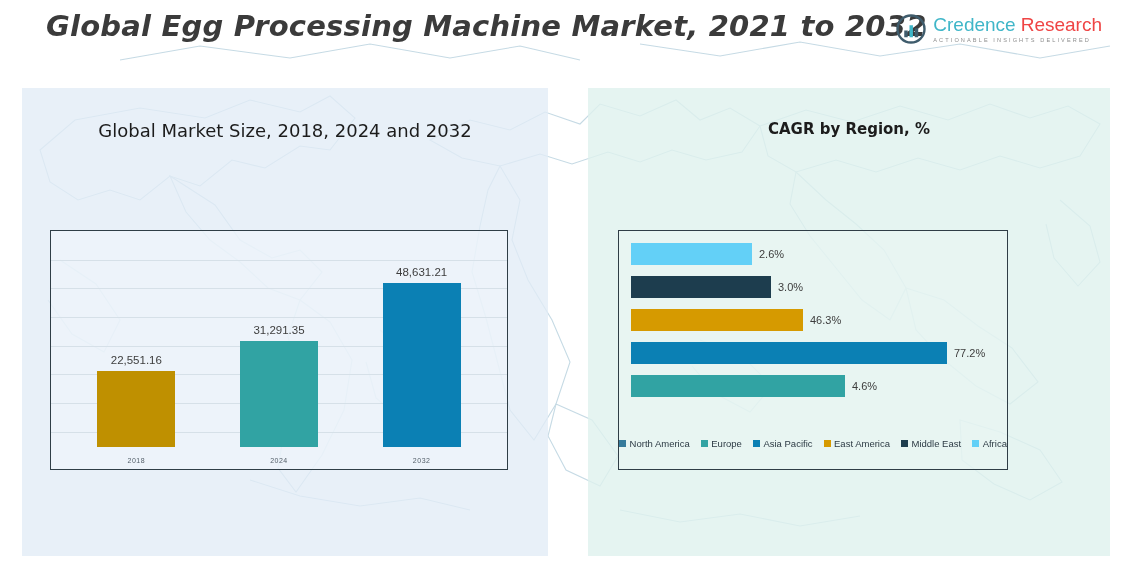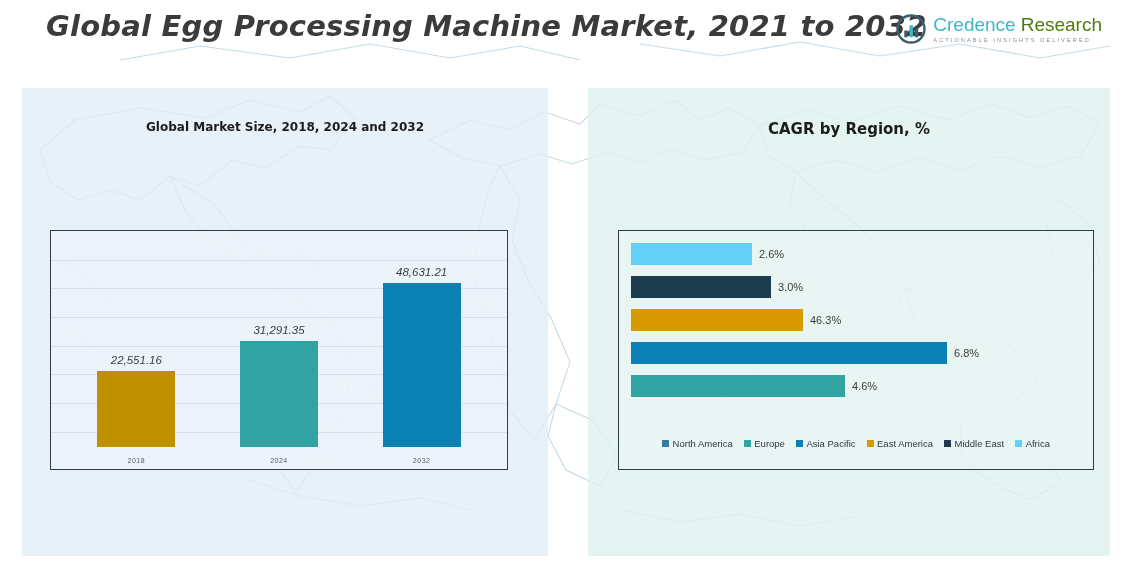--- a/index.html
+++ b/index.html
@@ -17,56 +17,56 @@
     position:absolute;left:46px;top:9px;
     font-family:"DejaVu Sans", sans-serif;
     font-size:29px;font-weight:bold;font-style:italic;
     color:#3b3b3b;letter-spacing:0.2px;white-space:nowrap;
   }
   .logo{position:absolute;right:40px;top:14px;display:flex;align-items:center;gap:7px;}
   .logo-mark{width:30px;height:30px;flex:0 0 auto;}
   .logo-text-wrap{display:flex;flex-direction:column;line-height:1;}
   .logo-line{display:flex;align-items:baseline;gap:5px;}
   .logo-cred{font-size:19px;color:#3fb6c8;font-family:"Liberation Sans",sans-serif;}
-  .logo-res{font-size:19px;color:#4d7c0f;font-family:"Liberation Sans",sans-serif;}
+  .logo-res{font-size:19px;color:#ef4444;font-family:"Liberation Sans",sans-serif;}
   .logo-tag{
     font-size:5.6px;color:#8d8d8d;letter-spacing:2.1px;
     margin-top:4px;text-transform:uppercase;white-space:nowrap;
   }
   
   .panel{position:absolute;z-index:1;}
   #panel-left{left:22px;top:88px;width:526px;height:468px;background:rgba(225,236,246,0.78);}
   #panel-right{left:588px;top:88px;width:522px;height:468px;background:rgba(223,241,238,0.80);}
   .panel-title{
     position:absolute;width:100%;text-align:center;
     font-family:"DejaVu Sans", sans-serif;color:#1c1c1c;
   }
-  #left-title-1{top:32px;font-size:12px;font-weight:700;}
+  #left-title-1{top:32px;font-size:18px;font-weight:400;}
   #left-title-2{top:53px;font-size:15px;font-weight:bold;}
   #right-title{top:32px;font-size:15px;font-weight:bold;}
   
   #plot-left{
     position:absolute;left:28px;top:142px;width:458px;height:240px;
     border:1.6px solid #2f3d46;background:rgba(240,246,251,0.55);
     box-sizing:border-box;
   }
   .gridline{position:absolute;left:0;width:100%;height:1px;background:#d6e0e8;}
   .vbars{position:absolute;left:0;top:0;width:100%;height:100%;
          display:flex;align-items:flex-end;justify-content:space-around;
          padding:0 14px 22px 14px;box-sizing:border-box;}
   .vbar-col{display:flex;flex-direction:column;align-items:center;justify-content:flex-end;
             height:100%;width:118px;position:relative;}
   .vbar-label{font-size:11.5px;color:#3d3d3d;margin-bottom:5px;
-              font-family:"Liberation Sans",sans-serif;white-space:nowrap;font-style:italic;}
+              font-family:"Liberation Sans",sans-serif;white-space:nowrap;}
   .vbar{width:78px;}
   .vbar-axis{position:absolute;bottom:-17px;font-size:7px;color:#55606a;
              letter-spacing:0.5px;white-space:nowrap;}
   
   #plot-right{
-    position:absolute;left:30px;top:142px;width:476px;height:240px;
+    position:absolute;left:30px;top:142px;width:390px;height:240px;
     border:1.6px solid #2f3d46;background:rgba(236,247,245,0.45);
     box-sizing:border-box;padding:12px 0 0 0;
   }
   .hbar-row{display:flex;align-items:center;height:22px;margin-bottom:11px;}
   .hbar{height:22px;}
   .hbar-val{font-size:11px;color:#3d3d3d;margin-left:7px;white-space:nowrap;
             font-family:"Liberation Sans",sans-serif;}
   .legend{position:absolute;left:0;bottom:20px;width:100%;
           display:flex;justify-content:center;align-items:center;gap:11px;
           flex-wrap:nowrap;}
@@ -166,21 +166,21 @@
         <div class="hbar-row">
           <div class="hbar" style="width: 140px; background: rgb(29, 61, 78); margin-left: 12px;"></div>
           <span class="hbar-val">3.0%</span>
         </div>
         <div class="hbar-row">
           <div class="hbar" style="width: 172px; background: rgb(214, 154, 0); margin-left: 12px;"></div>
           <span class="hbar-val">46.3%</span>
         </div>
         <div class="hbar-row">
           <div class="hbar" style="width: 316px; background: rgb(11, 128, 180); margin-left: 12px;"></div>
-          <span class="hbar-val">6.8%</span>
+          <span class="hbar-val">77.2%</span>
         </div>
         <div class="hbar-row">
           <div class="hbar" style="width: 214px; background: rgb(49, 163, 163); margin-left: 12px;"></div>
           <span class="hbar-val">4.6%</span>
         </div>
       </div>
     <div class="legend" id="right-legend">
         <div class="legend-item">
           <span class="legend-swatch" style="background: rgb(53, 123, 155);"></span>
           <span class="legend-label">North America</span>

